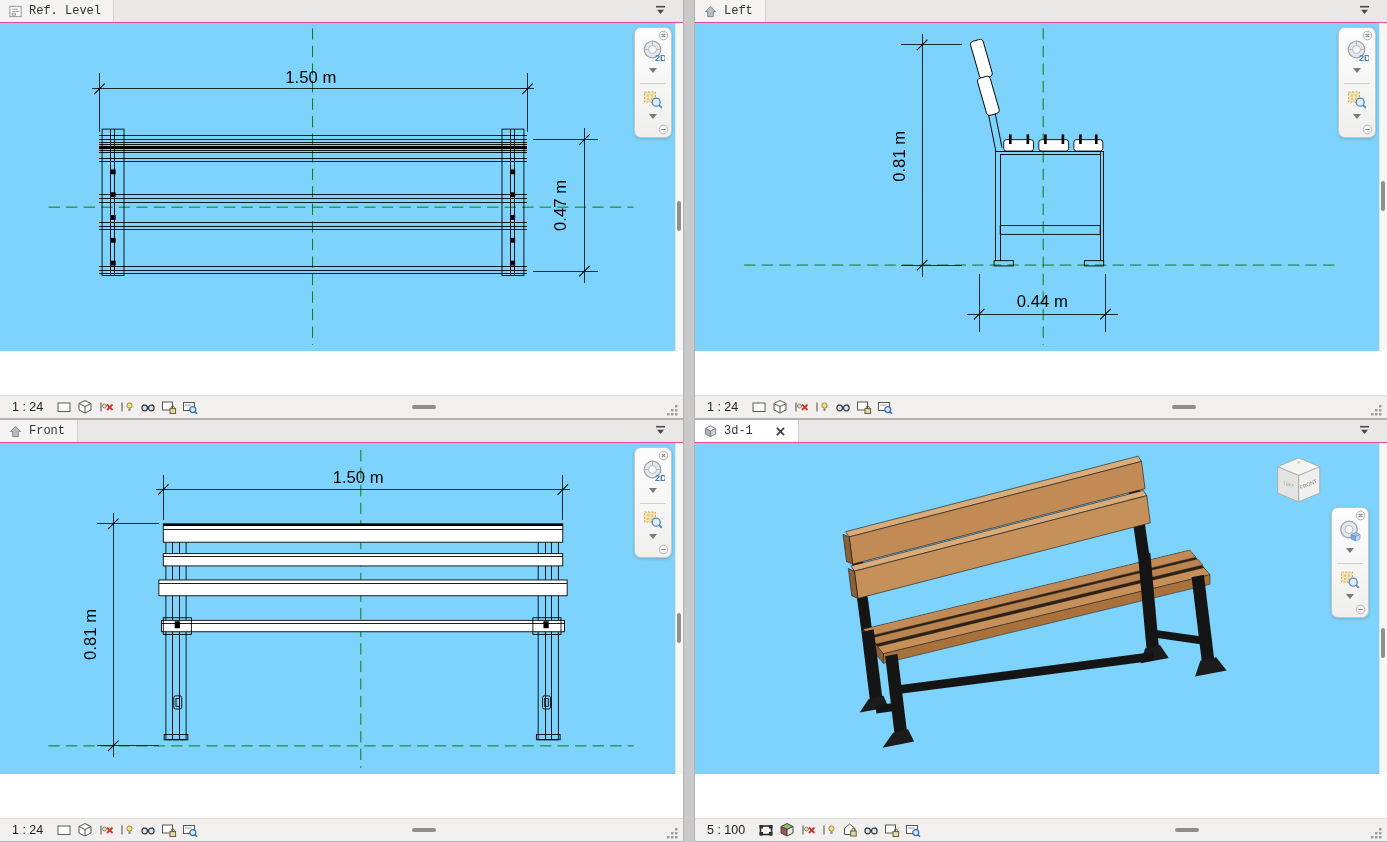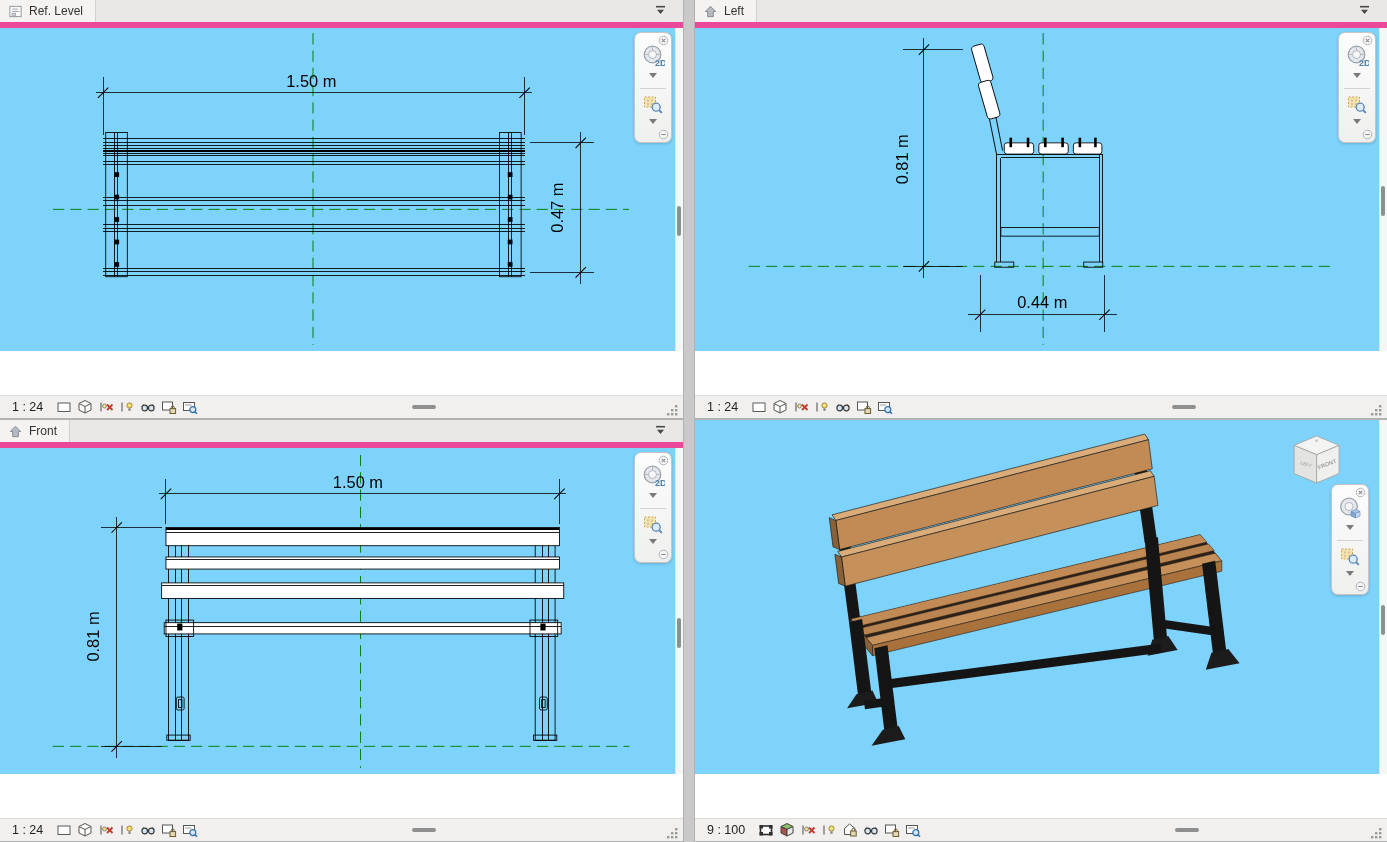--- a/index.html
+++ b/index.html
@@ -1,18 +1,18 @@
 <!DOCTYPE html>
 <html><head>
 <meta charset="utf-8">
 <style>
   html,body{margin:0;padding:0;background:#c9c9c9;}
   .window{position:relative;width:1387px;height:842px;background:#c9c9c9;font-family:"Liberation Sans",sans-serif;overflow:hidden;}
   .viewport{position:absolute;background:#fff;outline:1px solid #b2b2b2;display:flex;flex-direction:column;}
-  .tabbar{height:22px;background:#e9e8e6;display:flex;align-items:stretch;border-bottom:6px solid #ec4899;flex:none;}
+  .tabbar{height:22px;background:#e9e8e6;display:flex;align-items:stretch;border-bottom:1px solid #ec4899;flex:none;font-family:Liberation Mono, monospace;}
   .tab{display:flex;align-items:center;gap:6px;padding:0 12px 0 8px;background:#f4f3f1;border-right:1px solid #d2d1cf;cursor:pointer;}
   .tab.active{background:#ffffff;}
   .tablabel{font-size:12px;color:#333;white-space:nowrap;}
   .tabicon{width:15px;height:15px;flex:none;}
   .tabclose{width:11px;height:11px;margin-left:16px;cursor:pointer;}
   .tabbar-fill{flex:1;}
   .menuicon{width:13px;height:11px;margin:5px 16px 0 0;cursor:pointer;flex:none;}
   .canvas{position:relative;background:#7dd3fc;flex:1;overflow:hidden;}
   .drawing{position:absolute;left:0;top:0;width:100%;height:100%;}
   .statusbar{height:22px;background:#f1f0ee;border-top:1px solid #dddcda;display:flex;align-items:center;flex:none;margin-top:44px;}
@@ -512,20 +512,35 @@
       <div class="hscroll">
           <div class="hthumb"></div>
         </div>
       <svg class="grip">
           <use href="#i-grip"></use>
         </svg>
     </div>
   </div>
 
   <div class="viewport" style="left:695px;top:420px;width:692px;height:421px;">
+    <div class="tabbar">
+      <div class="tab active">
+        <svg class="tabicon">
+            <use href="#i-3d"></use>
+          </svg>
+        <span class="tablabel">3d-1</span>
+        <svg class="tabclose">
+            <use href="#i-x"></use>
+          </svg>
+      </div>
+      <div class="tabbar-fill"></div>
+      <svg class="menuicon">
+          <use href="#i-menu"></use>
+        </svg>
+    </div>
     <div class="canvas">
       <svg class="drawing" viewBox="0 0 685 377">
         <g>
           <polygon points="124,110 136,107 150,212 138,215" fill="#151515"></polygon>
           <polygon points="440,40 453,37 466,128 453,131" fill="#151515"></polygon>
           <polygon points="120,101 453,15 457,21 124,107" fill="#d9ac79" stroke="#1a1a1a" stroke-width="0.7"></polygon>
           <polygon points="124,107 457,21 461,52 128,138" fill="#c28b55" stroke="#1a1a1a" stroke-width="0.7"></polygon>
           <polygon points="117,104 124,107 128,138 121,135" fill="#8a6038" stroke="#1a1a1a" stroke-width="0.7"></polygon>
           <polygon points="126,140 459,54 463,60 130,146" fill="#d9ac79" stroke="#1a1a1a" stroke-width="0.7"></polygon>
           <polygon points="130,146 463,60 467,91 134,177" fill="#c6905a" stroke="#1a1a1a" stroke-width="0.7"></polygon>
@@ -572,21 +587,21 @@
         <span class="np-caret"></span>
         <svg class="np-min">
             <use href="#i-minuscirc"></use>
           </svg>
       </div>
       <div class="vscroll">
           <div class="vthumb" style="top:185px"></div>
         </div>
     </div>
     <div class="statusbar">
-      <span class="scale">9 : 100</span>
+      <span class="scale">5 : 100</span>
       <svg class="vcb-icon">
           <use href="#i-rect3d"></use>
         </svg>
       <svg class="vcb-icon">
           <use href="#i-cube3d"></use>
         </svg>
       <svg class="vcb-icon">
           <use href="#i-sun"></use>
         </svg>
       <svg class="vcb-icon">

